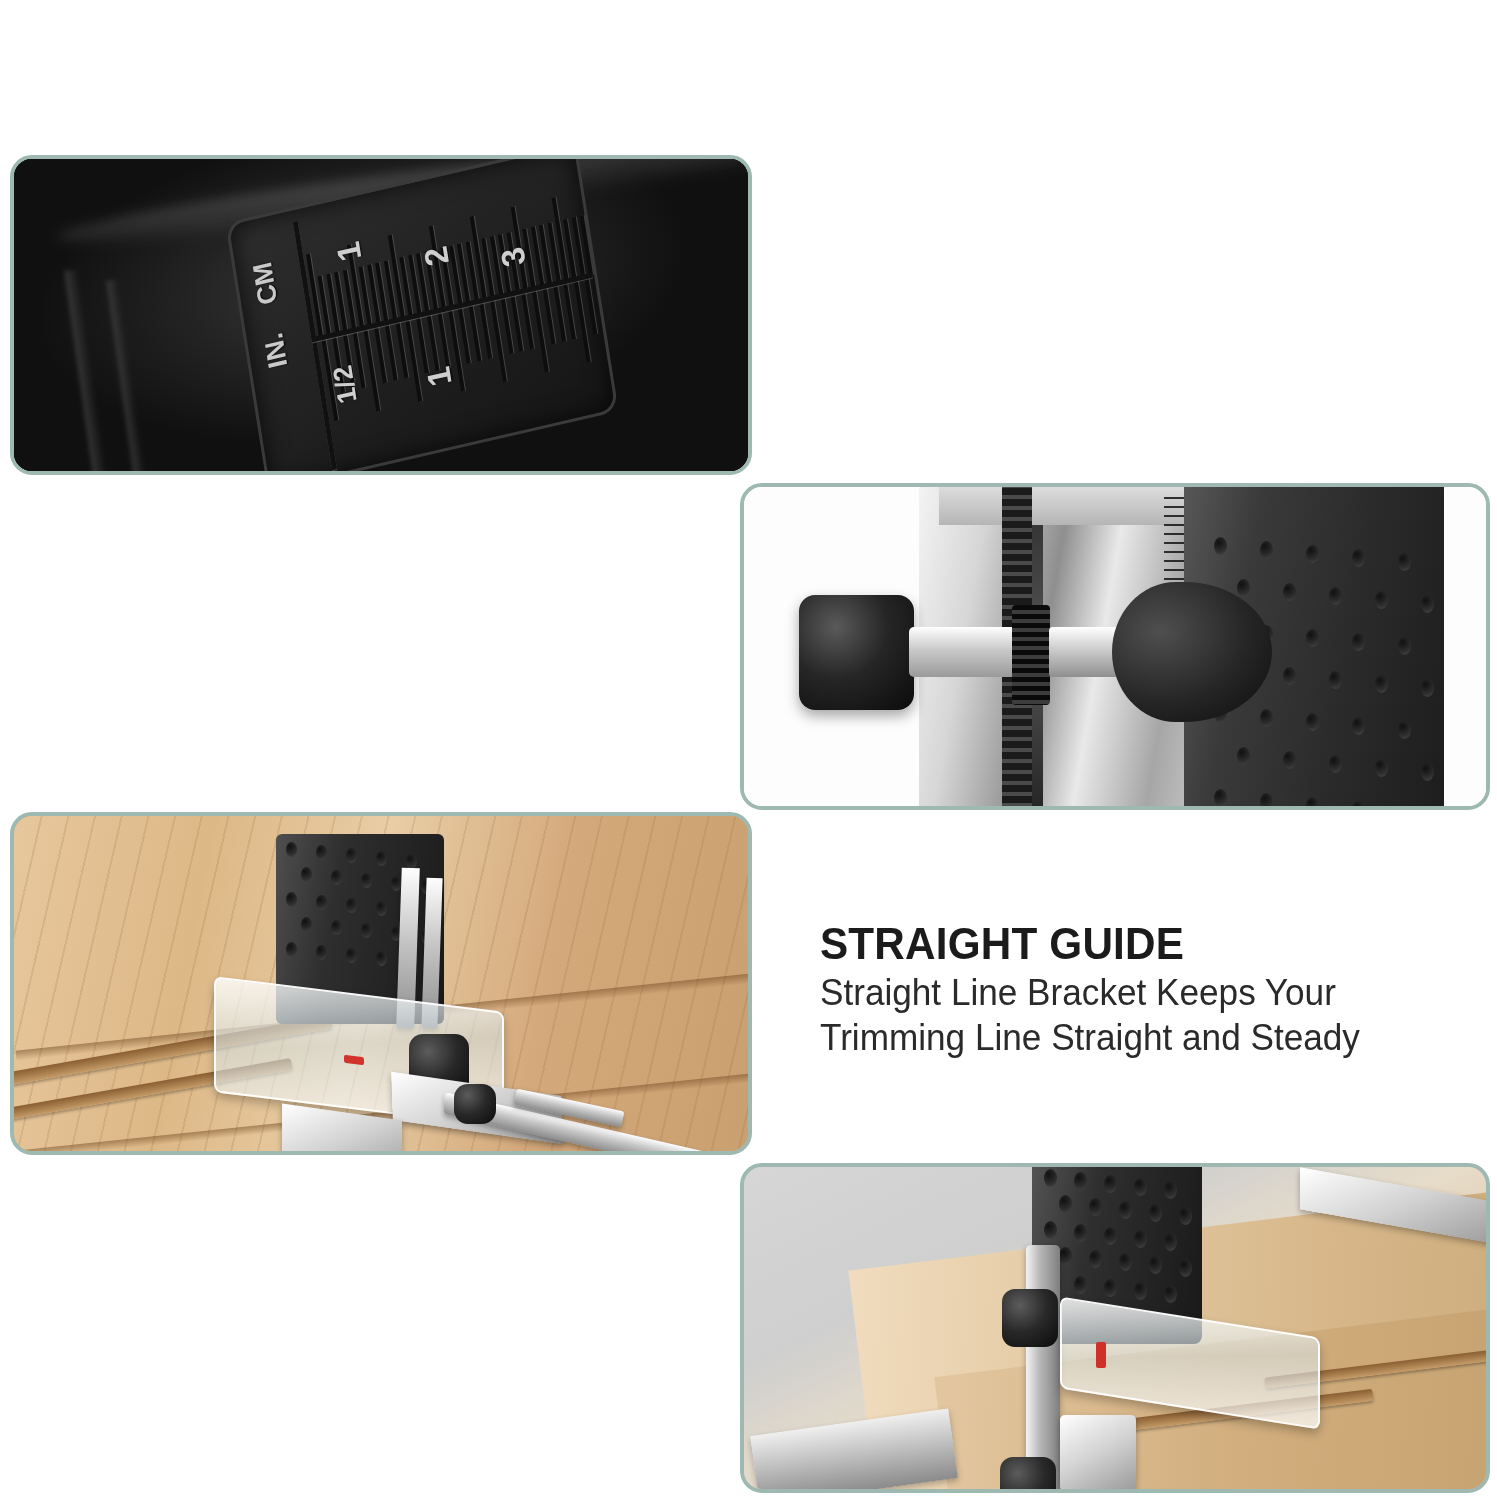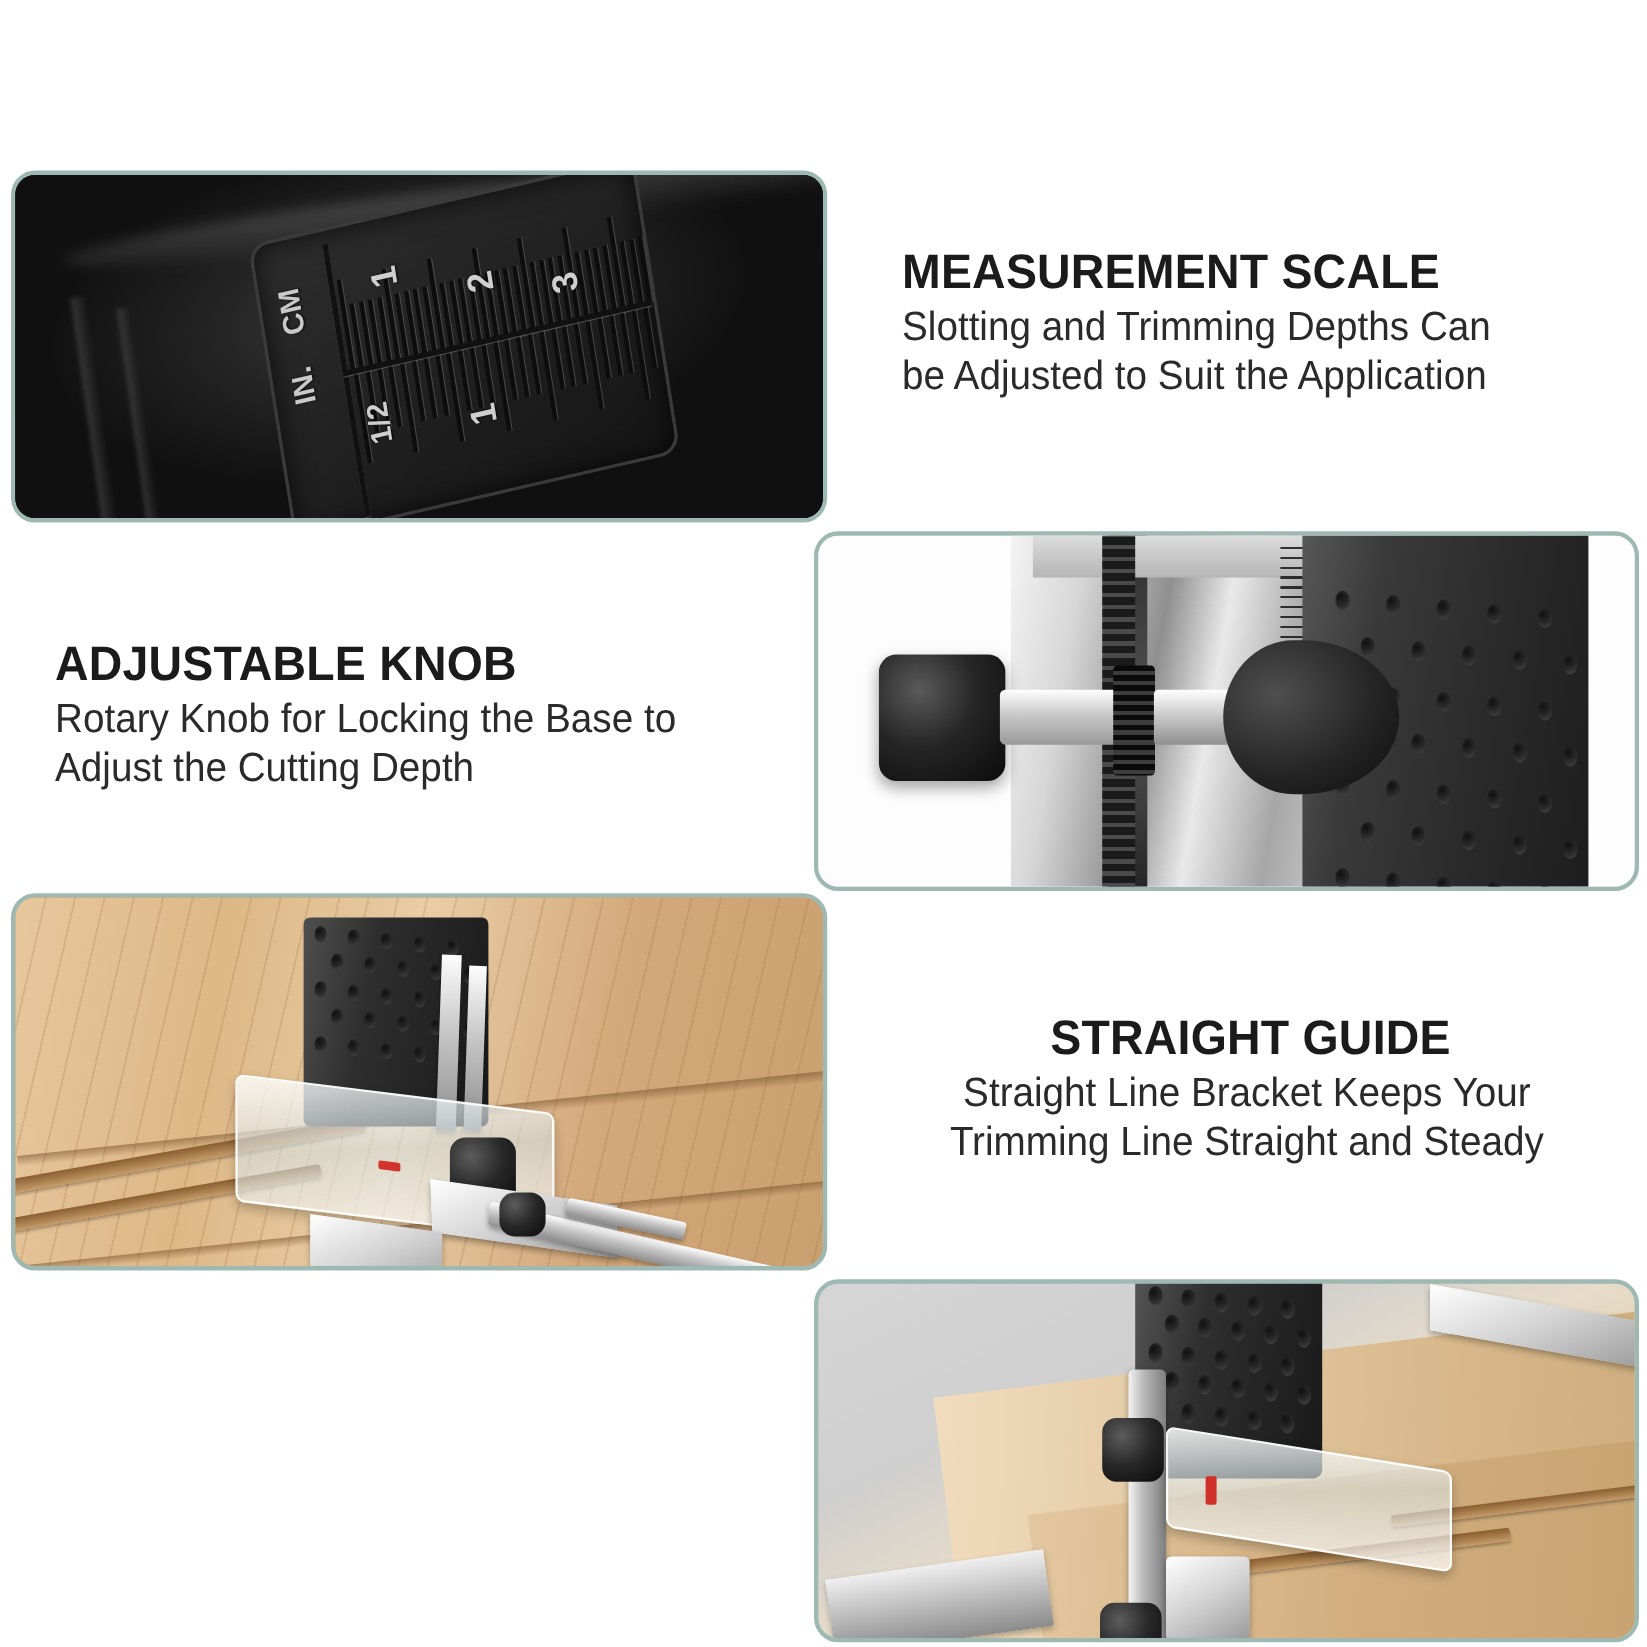--- a/index.html
+++ b/index.html
@@ -357,21 +357,21 @@
     font-weight: normal;
     font-size: 37px;
     line-height: 45px;
     color: #2a2a2a;
     transform: scaleX(0.95);
     transform-origin: left top;
   }
 
   #text-measurement-scale { left: 820px; top: 222px; width: 600px; }
   #text-adjustable-knob   { left: 50px;  top: 578px; width: 650px; }
-  #text-straight-guide    { left: 820px; top: 918px; width: 660px; text-align: center; }
+  #text-straight-guide    { left: 820px; top: 918px; width: 660px; }
   #text-trimming-guide    { left: 50px;  top: 1258px; width: 600px; }
 </style>
 </head>
 <body>
 
 <div id="page">
 
 
   <div class="photo-panel" id="panel-measurement-scale">
     <div class="router-body"></div>
@@ -470,24 +470,20 @@
       <div class="scale-label" id="lbl-in">IN.</div>
 
       <div class="scale-num" id="num-cm1">1</div>
       <div class="scale-num" id="num-cm2">2</div>
       <div class="scale-num" id="num-cm3">3</div>
       <div class="scale-num" id="num-in-half">1/2</div>
       <div class="scale-num" id="num-in-1">1</div>
     </div>
   </div>
 
-  <div class="feature-text" id="text-measurement-scale">
-    <div class="feature-title">MEASUREMENT SCALE</div>
-    <div class="feature-desc">Slotting and Trimming Depths Can be Adjusted to Suit the Application</div>
-  </div>
 
   <div class="photo-panel" id="panel-adjustable-knob">
     <div class="knob-scene">
       <div class="tool-column"></div>
       <div class="barrel-top"></div>
       <div class="tool-rack"></div>
       <div class="mini-ruler"></div>
       <div class="grip-body"></div>
       <div class="dimples" id="knob-dimples">
           <div class="dimple" style="left: 0px; top: 0px;"></div>
@@ -527,24 +523,20 @@
           <div class="dimple" style="left: 184px; top: 268px;"></div>
         </div>
       <div class="black-knob"></div>
       <div class="knob-shaft"></div>
       <div class="gear"></div>
       <div class="knob-shaft2"></div>
       <div class="wing-lever"></div>
     </div>
   </div>
 
-  <div class="feature-text" id="text-adjustable-knob">
-    <div class="feature-title">ADJUSTABLE KNOB</div>
-    <div class="feature-desc">Rotary Knob for Locking the Base to Adjust the Cutting Depth</div>
-  </div>
 
   <div class="photo-panel" id="panel-straight-guide">
     <div class="wood-scene">
       <div class="wood-grain"></div>
 
       <div class="groove" style="left:-10px; top:228px; width:330px; height:13px; transform:rotate(-10deg);"></div>
       <div class="groove" style="left:-20px; top:268px; width:300px; height:12px; transform:rotate(-10deg);"></div>
       <div class="wood-plank-edge" style="left:0; top:196px; width:742px; height:10px; transform:rotate(-6deg);"></div>
       <div class="wood-plank-edge" style="left:0; top:296px; width:742px; height:9px; transform:rotate(-6deg);"></div>
 

